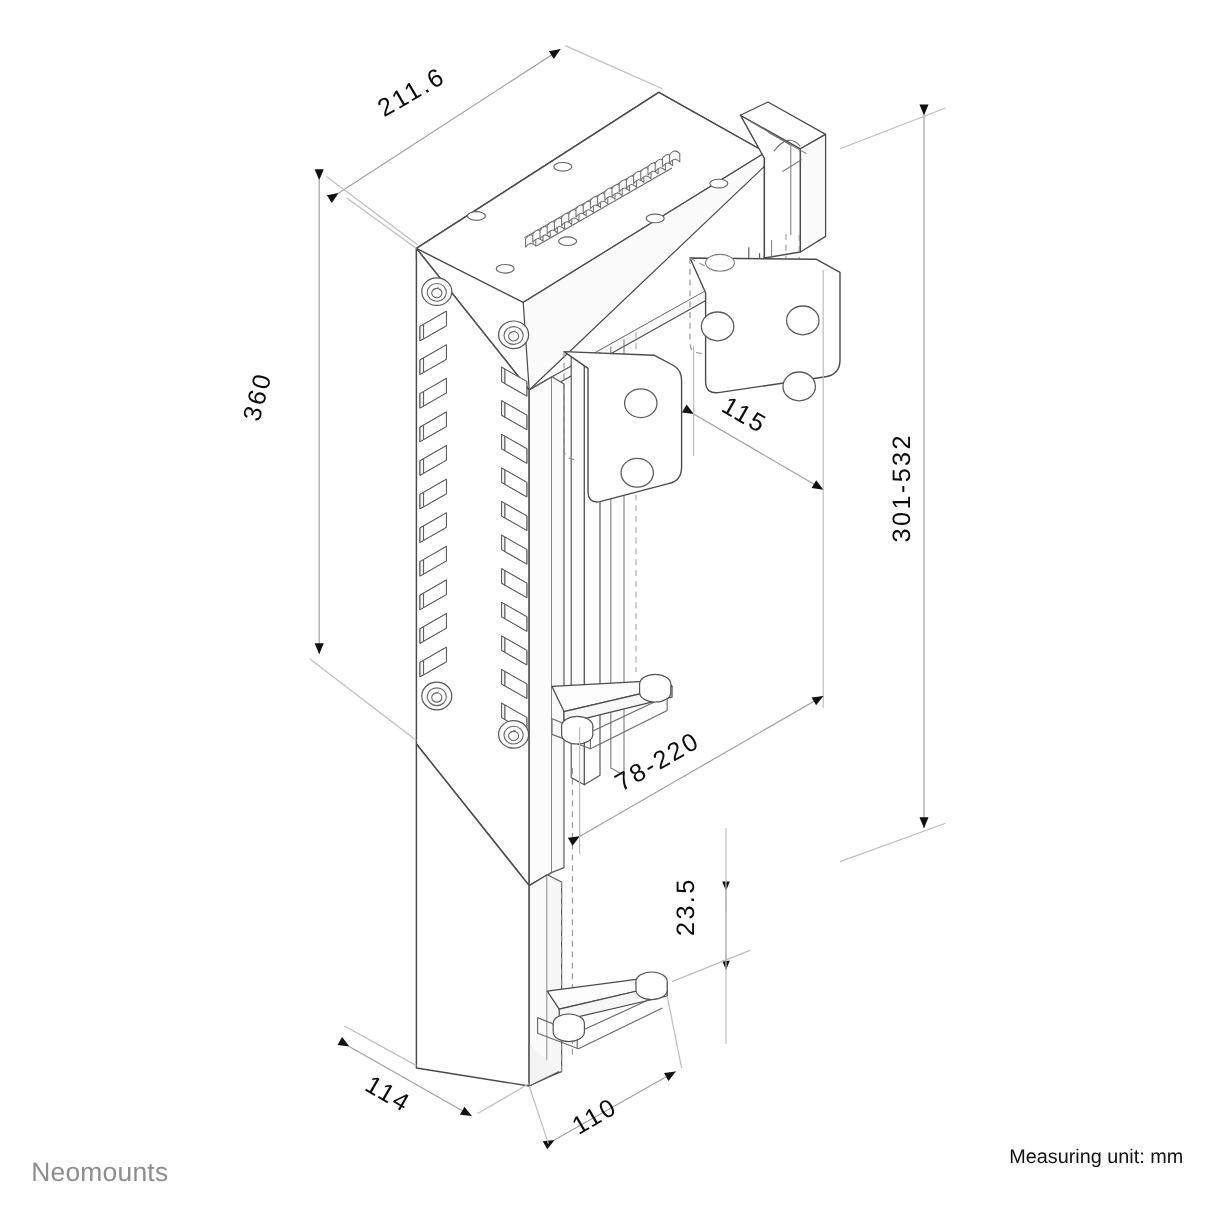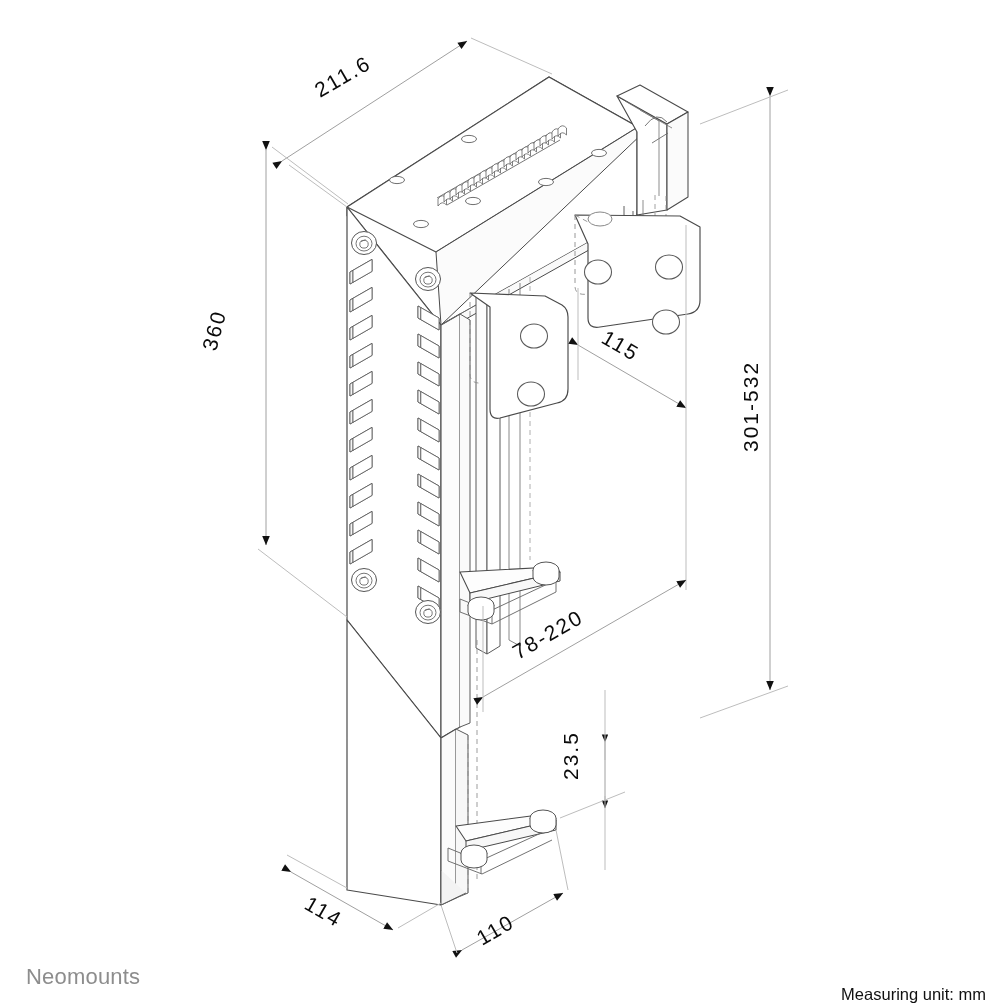--- a/index.html
+++ b/index.html
@@ -2,21 +2,21 @@
 <html><head>
 <meta charset="utf-8">
 <style>
   html,body{margin:0;padding:0;background:#ffffff;}
   body{width:1004px;height:1004px;overflow:hidden;
        font-family:"Liberation Sans", sans-serif;}
   #stage{position:relative;width:1004px;height:1004px;background:#fff;}
   svg.draw{position:absolute;left:0;top:0;width:1004px;height:1004px;display:block;}
   .footer-left{position:absolute;left:26px;bottom:14px;font-size:22px;color:#8d8d8d;
       font-family:"Liberation Sans", sans-serif;letter-spacing:.2px;}
-  .footer-right{position:absolute;right:18px;bottom:0;font-size:16.5px;color:#111;
+  .footer-right{position:absolute;right:18px;bottom:30px;font-size:16.5px;color:#111;
       font-family:"Liberation Sans", sans-serif;}
   text.dim{font-family:"Liberation Sans", sans-serif;font-size:21px;fill:#0a0a0a;
       letter-spacing:2px;}
 </style>
 </head>
 <body>
 
 <div id="stage">
 
   <svg class="draw" viewBox="0 0 1004 1004">

